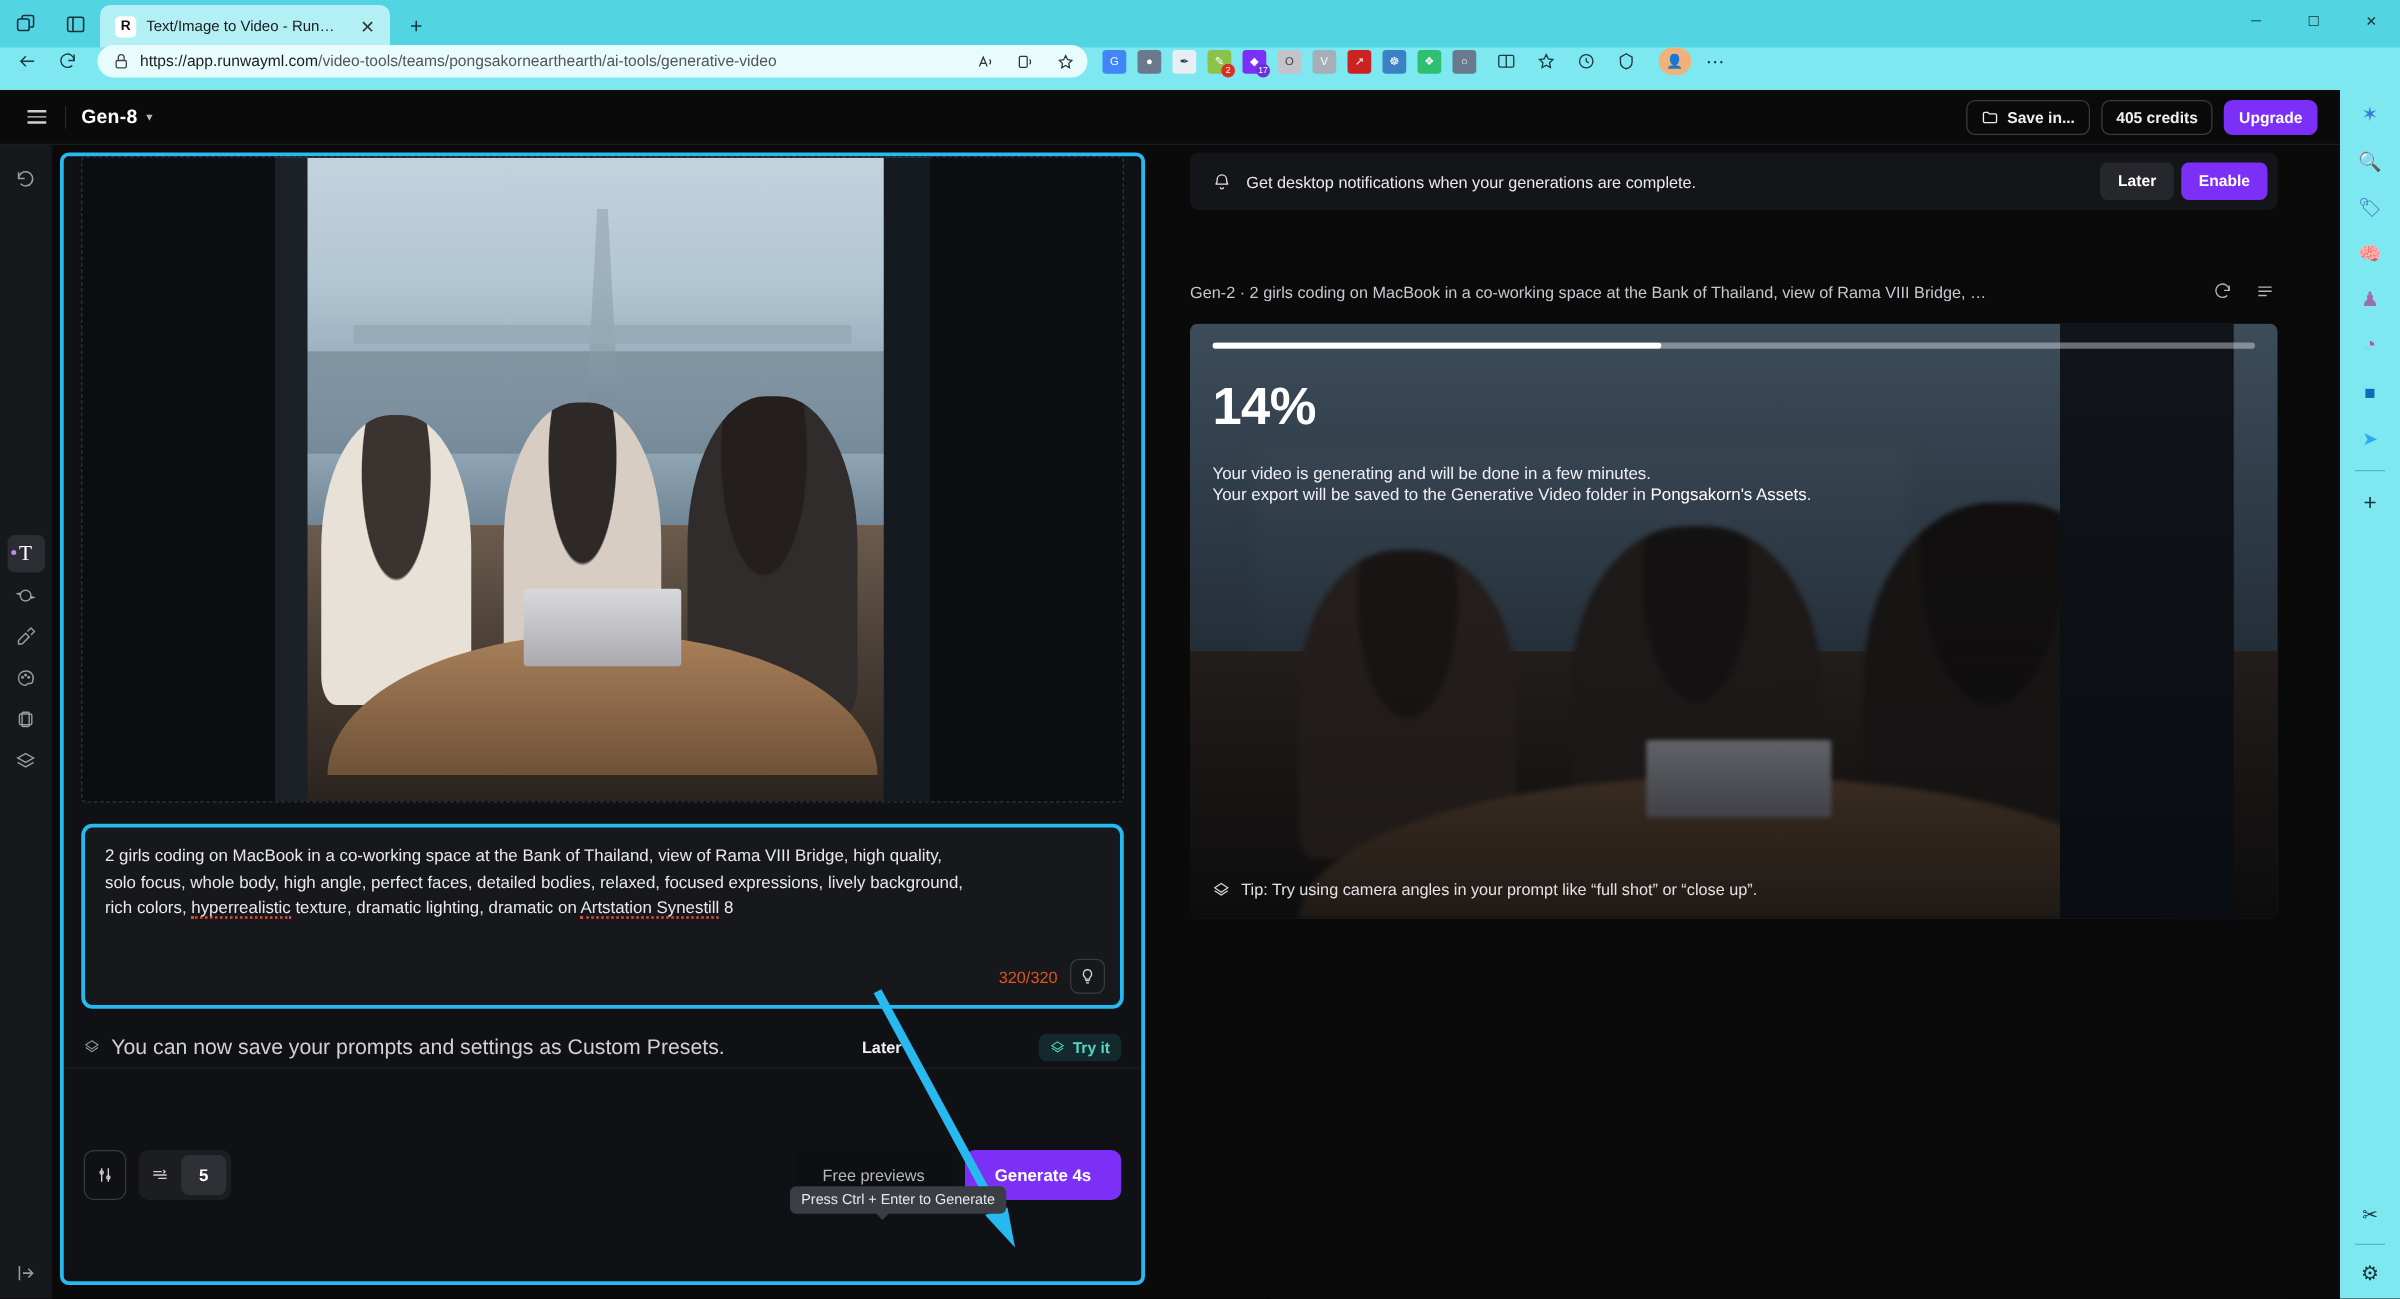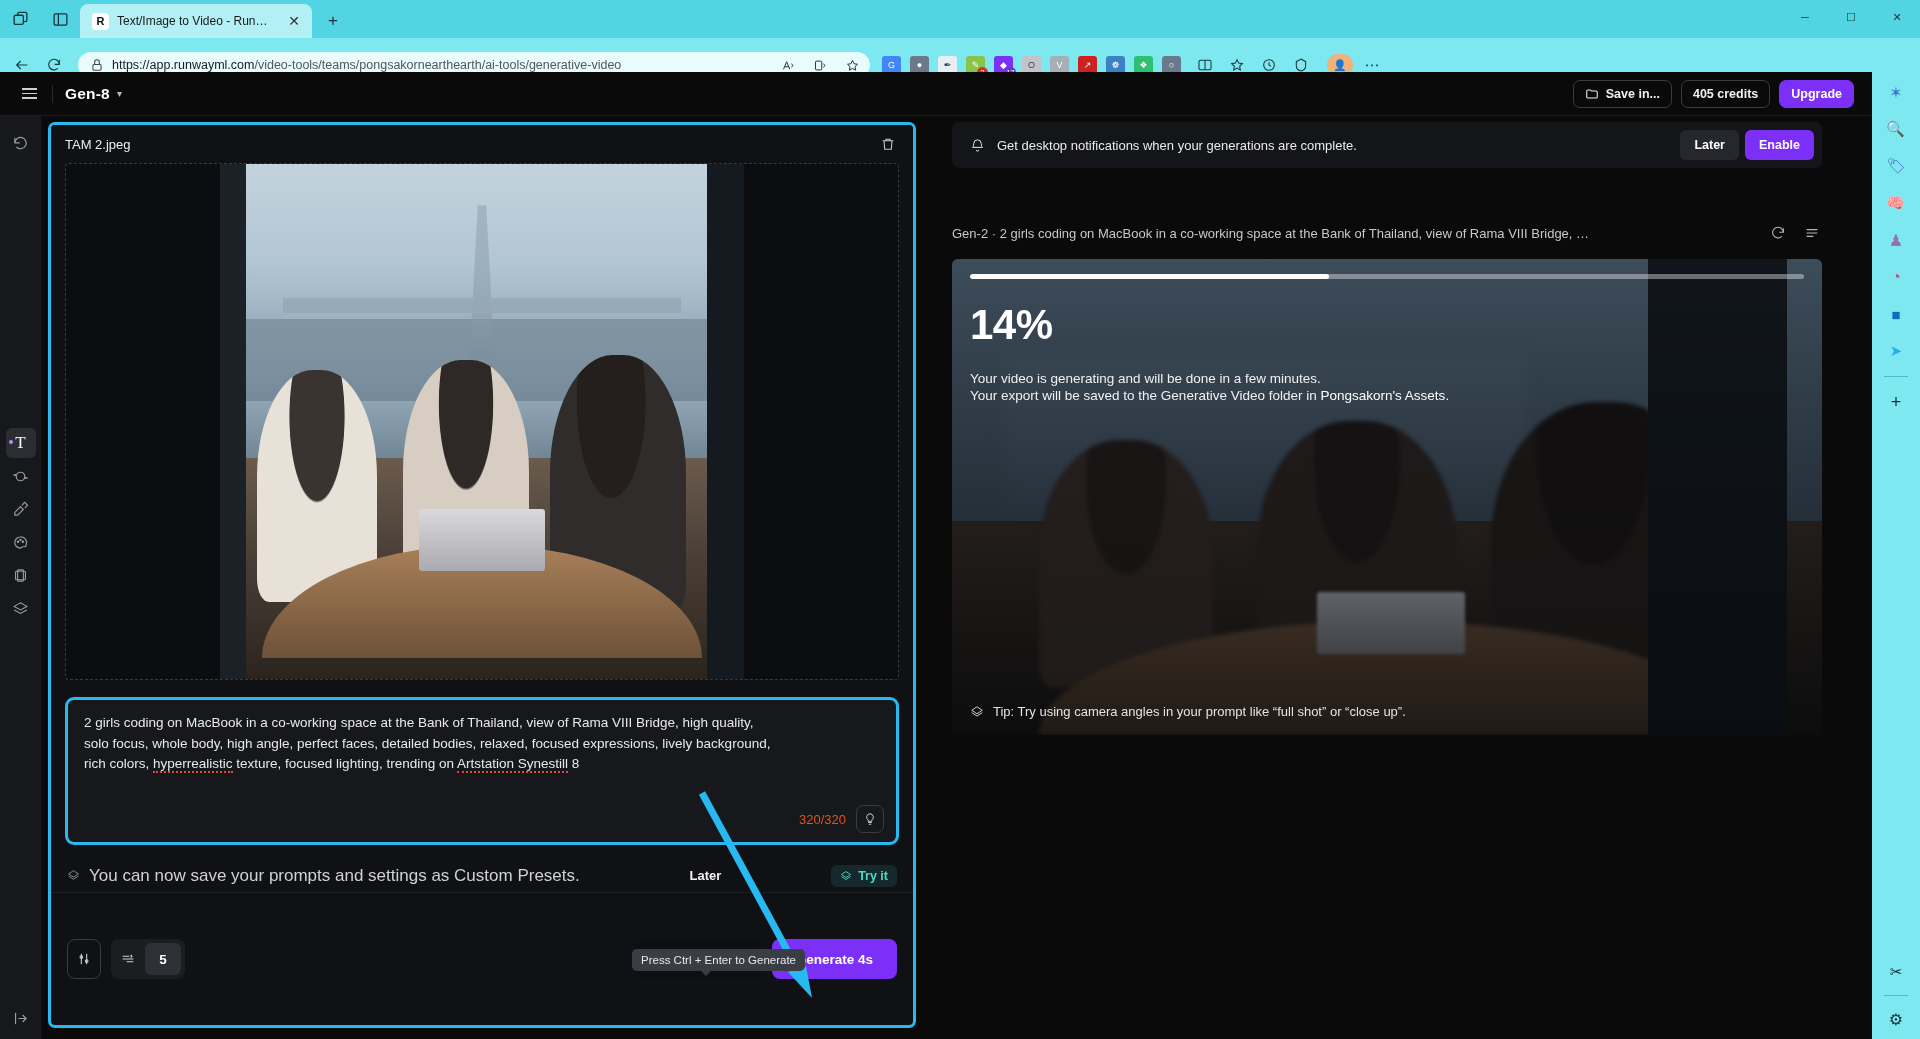--- a/index.html
+++ b/index.html
@@ -44,21 +44,21 @@
   .tab-close { width: 20px; height: 20px; display:flex; align-items:center; justify-content:center;
     color:#333; font-size: 14px; border-radius: 4px; flex: 0 0 auto; }
   .newtab-btn { width: 30px; height: 30px; display: flex; align-items: center; justify-content: center;
     color: #16323a; font-size: 17px; margin-left: 6px; margin-bottom: 2px; }
 
   .win-controls { position: absolute; right: 0; top: 0; height: 34px; display: flex; }
   .win-btn { width: 46px; height: 34px; display: flex; align-items: center; justify-content: center;
     color: #16323a; font-size: 11px; }
 
   .navbar {
-    position: absolute; left: 0; top: 52px; width: 1920px; height: 24px;
+    position: absolute; left: 0; top: 36px; width: 1920px; height: 24px;
     display: flex; align-items: center; gap: 0; padding: 13px 6px;
   }
   .nav-icon-btn { width: 32px; height: 28px; display:flex; align-items:center; justify-content:center;
     color:#1c3a40; flex: 0 0 auto; }
   .nav-icon-btn svg { width: 16px; height: 16px; }
   .omnibox {
     flex: 0 0 auto; width: 792px; height: 26px; background: #e8fbfd; border-radius: 13px;
     display: flex; align-items: center; padding: 0 6px 0 12px; gap: 8px; margin-left: 8px;
   }
   .omnibox .lock { width: 14px; height: 14px; color: #444; flex: 0 0 auto; }
@@ -493,28 +493,20 @@
     <div class="rail-ico rail-bottom">
       <svg width="17" height="17" viewBox="0 0 24 24" fill="none" stroke="currentColor" stroke-width="1.7">
           <path d="M5 4v16"></path>
           <path d="M9 12h11M15 7l5 5-5 5"></path>
         </svg>
     </div>
   </div>
 
   <div class="left-panel">
 
-    <div class="asset-bar">
-      <span class="asset-name">TAM 2.jpeg</span>
-      <span class="trash-btn">
-        <svg width="16" height="16" viewBox="0 0 24 24" fill="none" stroke="currentColor" stroke-width="1.6">
-            <path d="M4 7h16M9 7V5h6v2M6 7l1 13h10l1-13"></path>
-          </svg>
-      </span>
-    </div>
 
     <div class="preview-area">
       <div class="photo">
         <div class="ph-sky"></div>
         <div class="ph-city"></div>
         <div class="ph-bridge"></div>
         <div class="ph-bridge2"></div>
         <div class="ph-water"></div>
         <div class="ph-room"></div>
         <div class="ph-p1"></div>
@@ -524,21 +516,21 @@
         <div class="ph-laptop"></div>
         <div class="ph-frameL"></div>
         <div class="ph-frameR"></div>
       </div>
     </div>
 
     <div class="prompt-wrap">
       <div class="prompt-text">
         <span style="display: block;">2 girls coding on MacBook in a co-working space at the Bank of Thailand, view of Rama VIII Bridge, high quality,</span>
         <span style="display: block;">solo focus, whole body, high angle, perfect faces, detailed bodies, relaxed, focused expressions, lively background,</span>
-        <span>rich colors, </span><span class="sq">hyperrealistic</span><span> texture, focused lighting, trending on </span><span class="sq">Artstation Synestill</span><span> 8</span>
+        <span>rich colors, </span><span class="sq">hyperrealistic</span><span> texture, dramatic lighting, dramatic on </span><span class="sq">Artstation Synestill</span><span> 8</span>
       </div>
       <div class="prompt-foot">
         <span class="charcount">320/320</span>
         <span class="bulb-btn">
           <svg width="14" height="14" viewBox="0 0 24 24" fill="none" stroke="currentColor" stroke-width="1.6">
               <path d="M9 18h6M10 21h4"></path>
               <path d="M12 3a6 6 0 00-3 11v2h6v-2a6 6 0 00-3-11z"></path>
             </svg>
         </span>
       </div>

